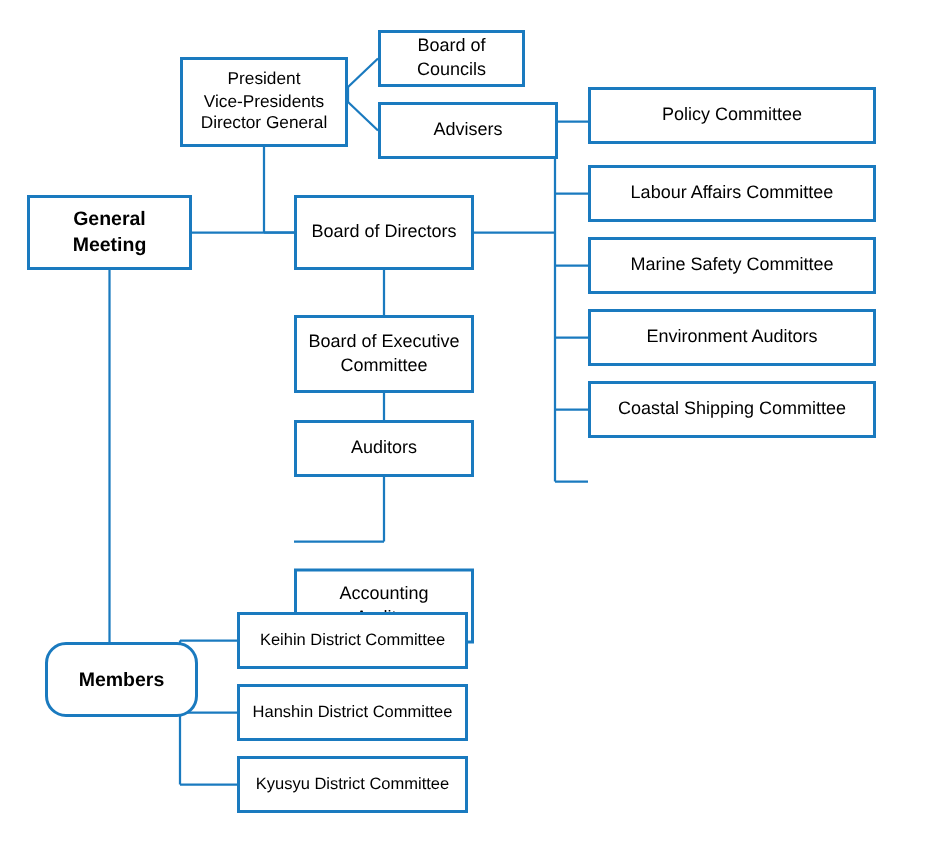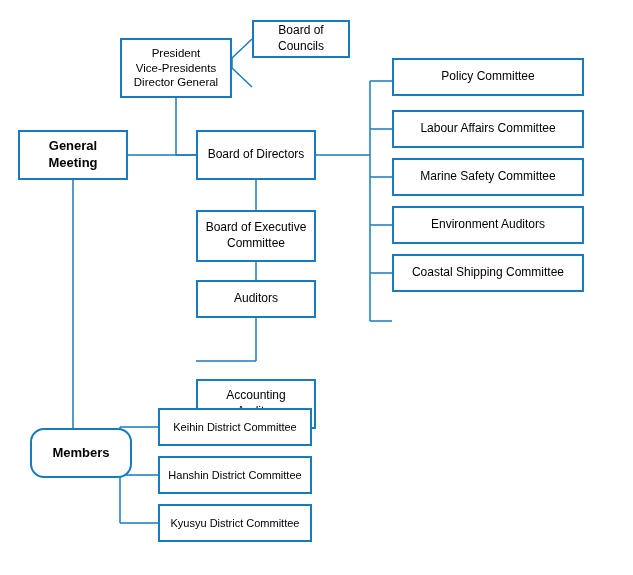--- a/index.html
+++ b/index.html
@@ -97,20 +97,23 @@
   </div>
 
   <div class="node" style="left:120px; top:38px; width:112px; height:60px; font-size:11.5px;">
     <span>President<br>Vice-Presidents<br>Director General</span>
   </div>
 
   <div class="node" style="left:252px; top:20px; width:98px; height:38px;">
     <span>Board of Councils</span>
   </div>
 
+  <div class="node" style="left:252px; top:68px; width:120px; height:38px;">
+    <span>Advisers</span>
+  </div>
 
   <div class="node" style="left:196px; top:130px; width:120px; height:50px;">
     <span>Board of Directors</span>
   </div>
 
   <div class="node" style="left:196px; top:210px; width:120px; height:52px;">
     <span>Board of Executive<br>Committee</span>
   </div>
 
   <div class="node" style="left:196px; top:280px; width:120px; height:38px;">

